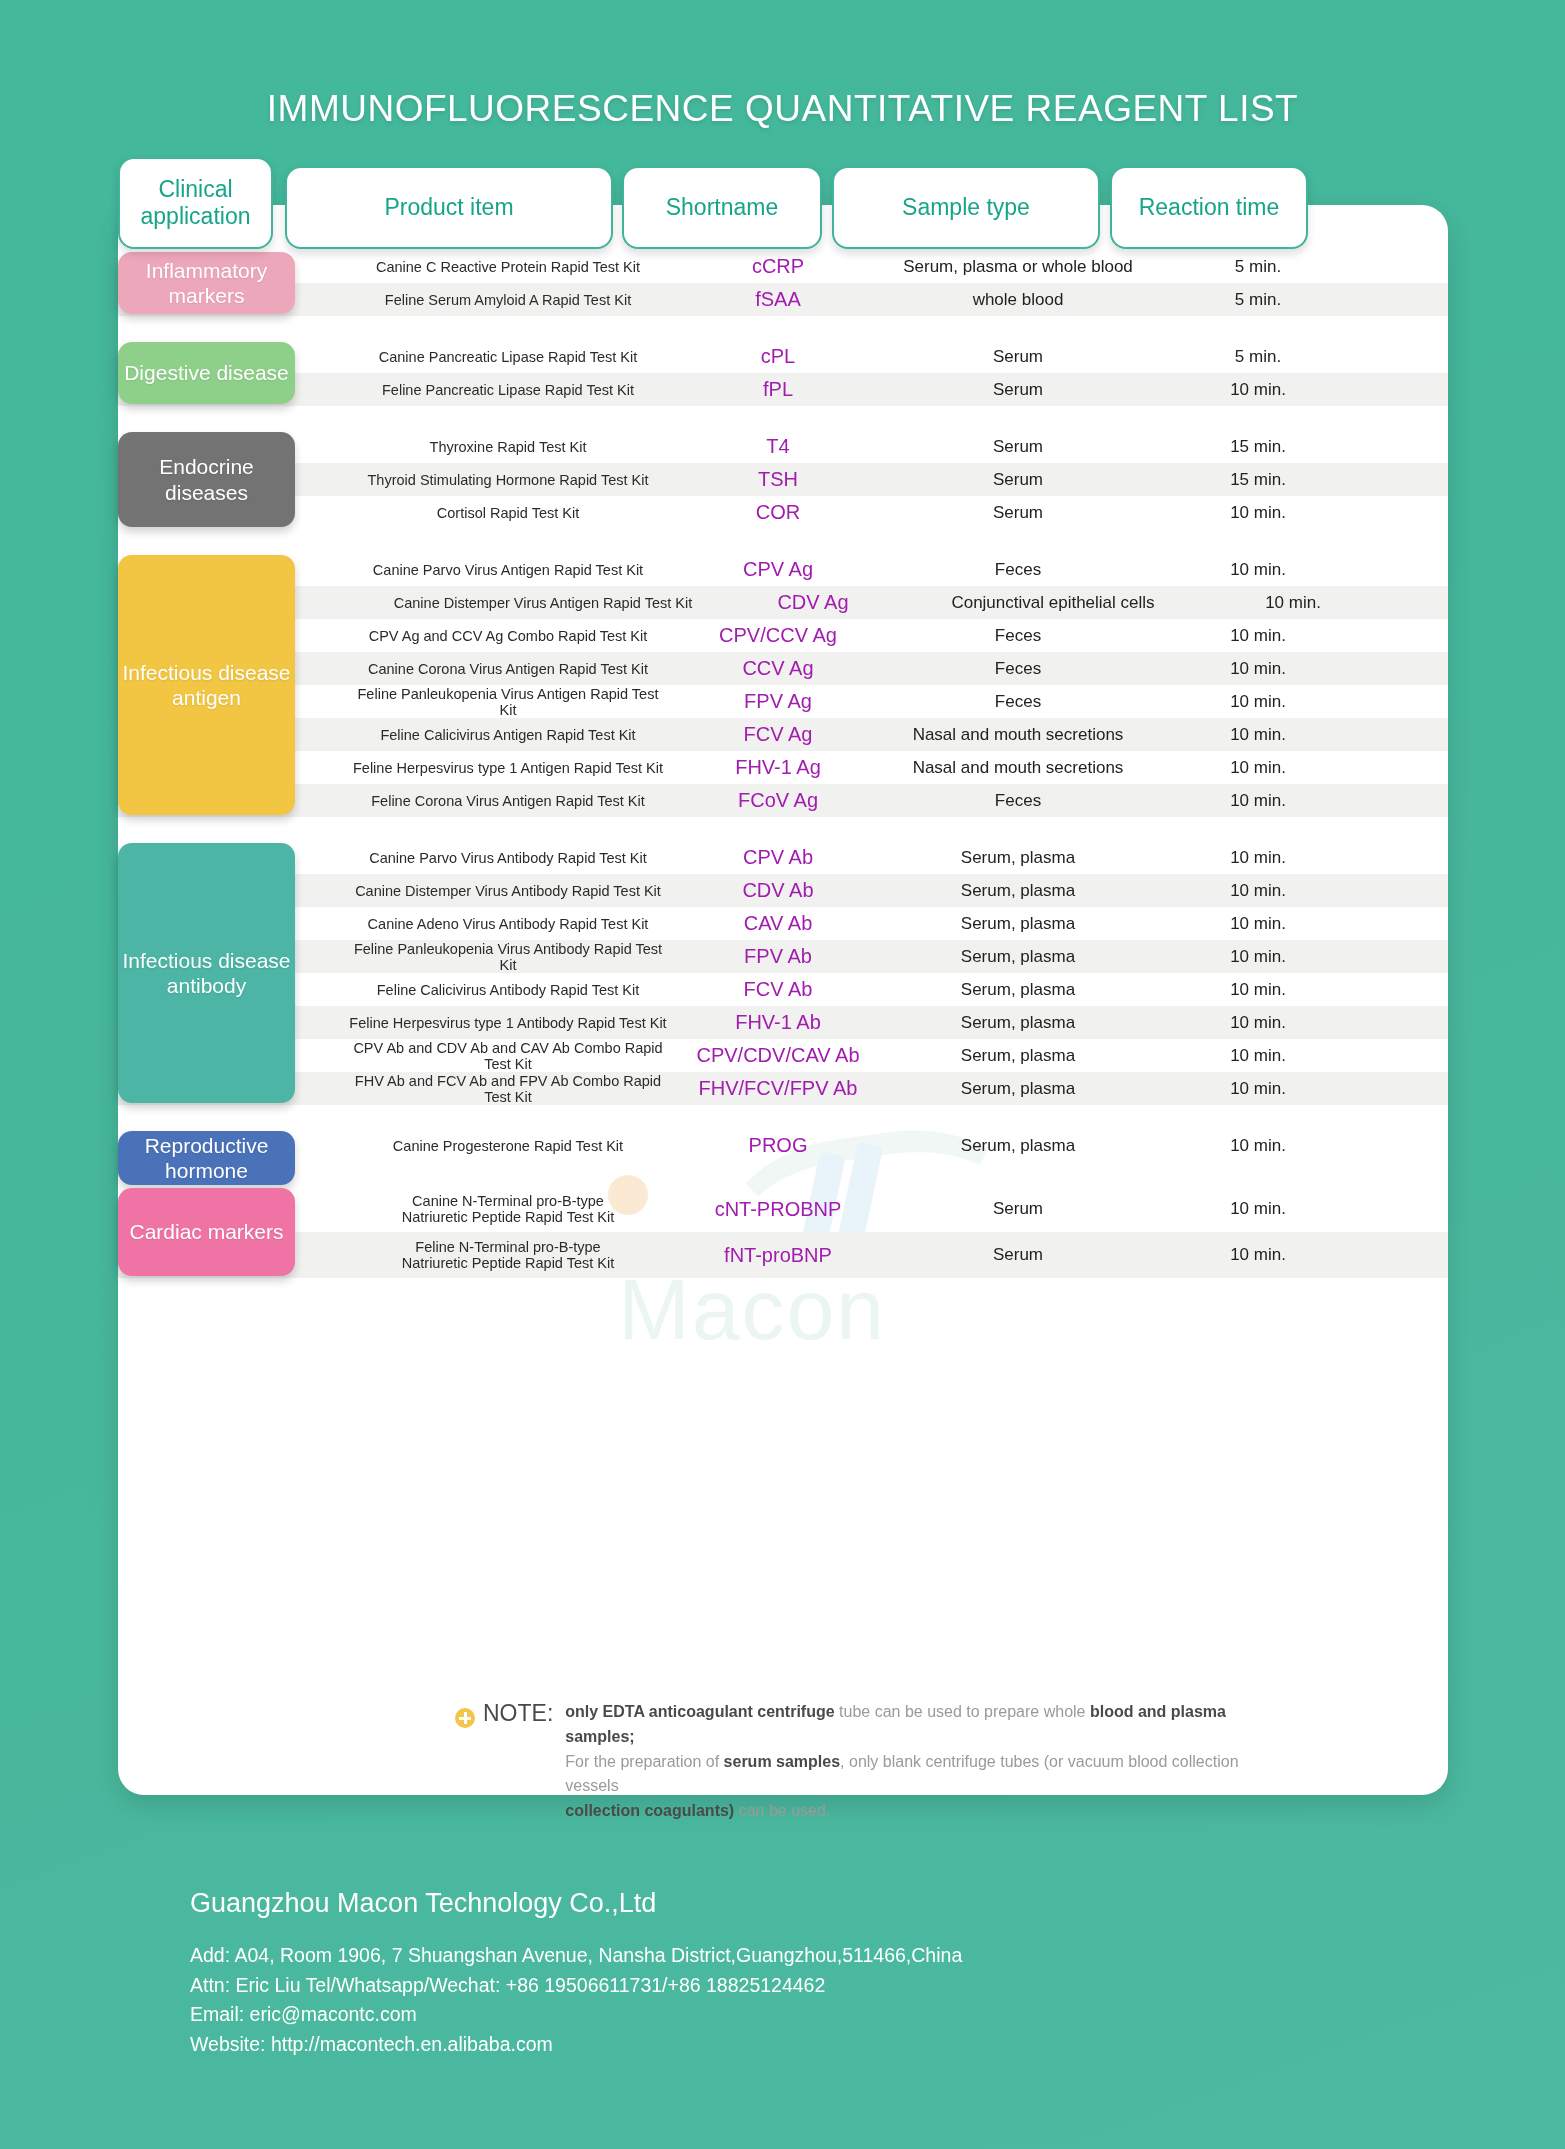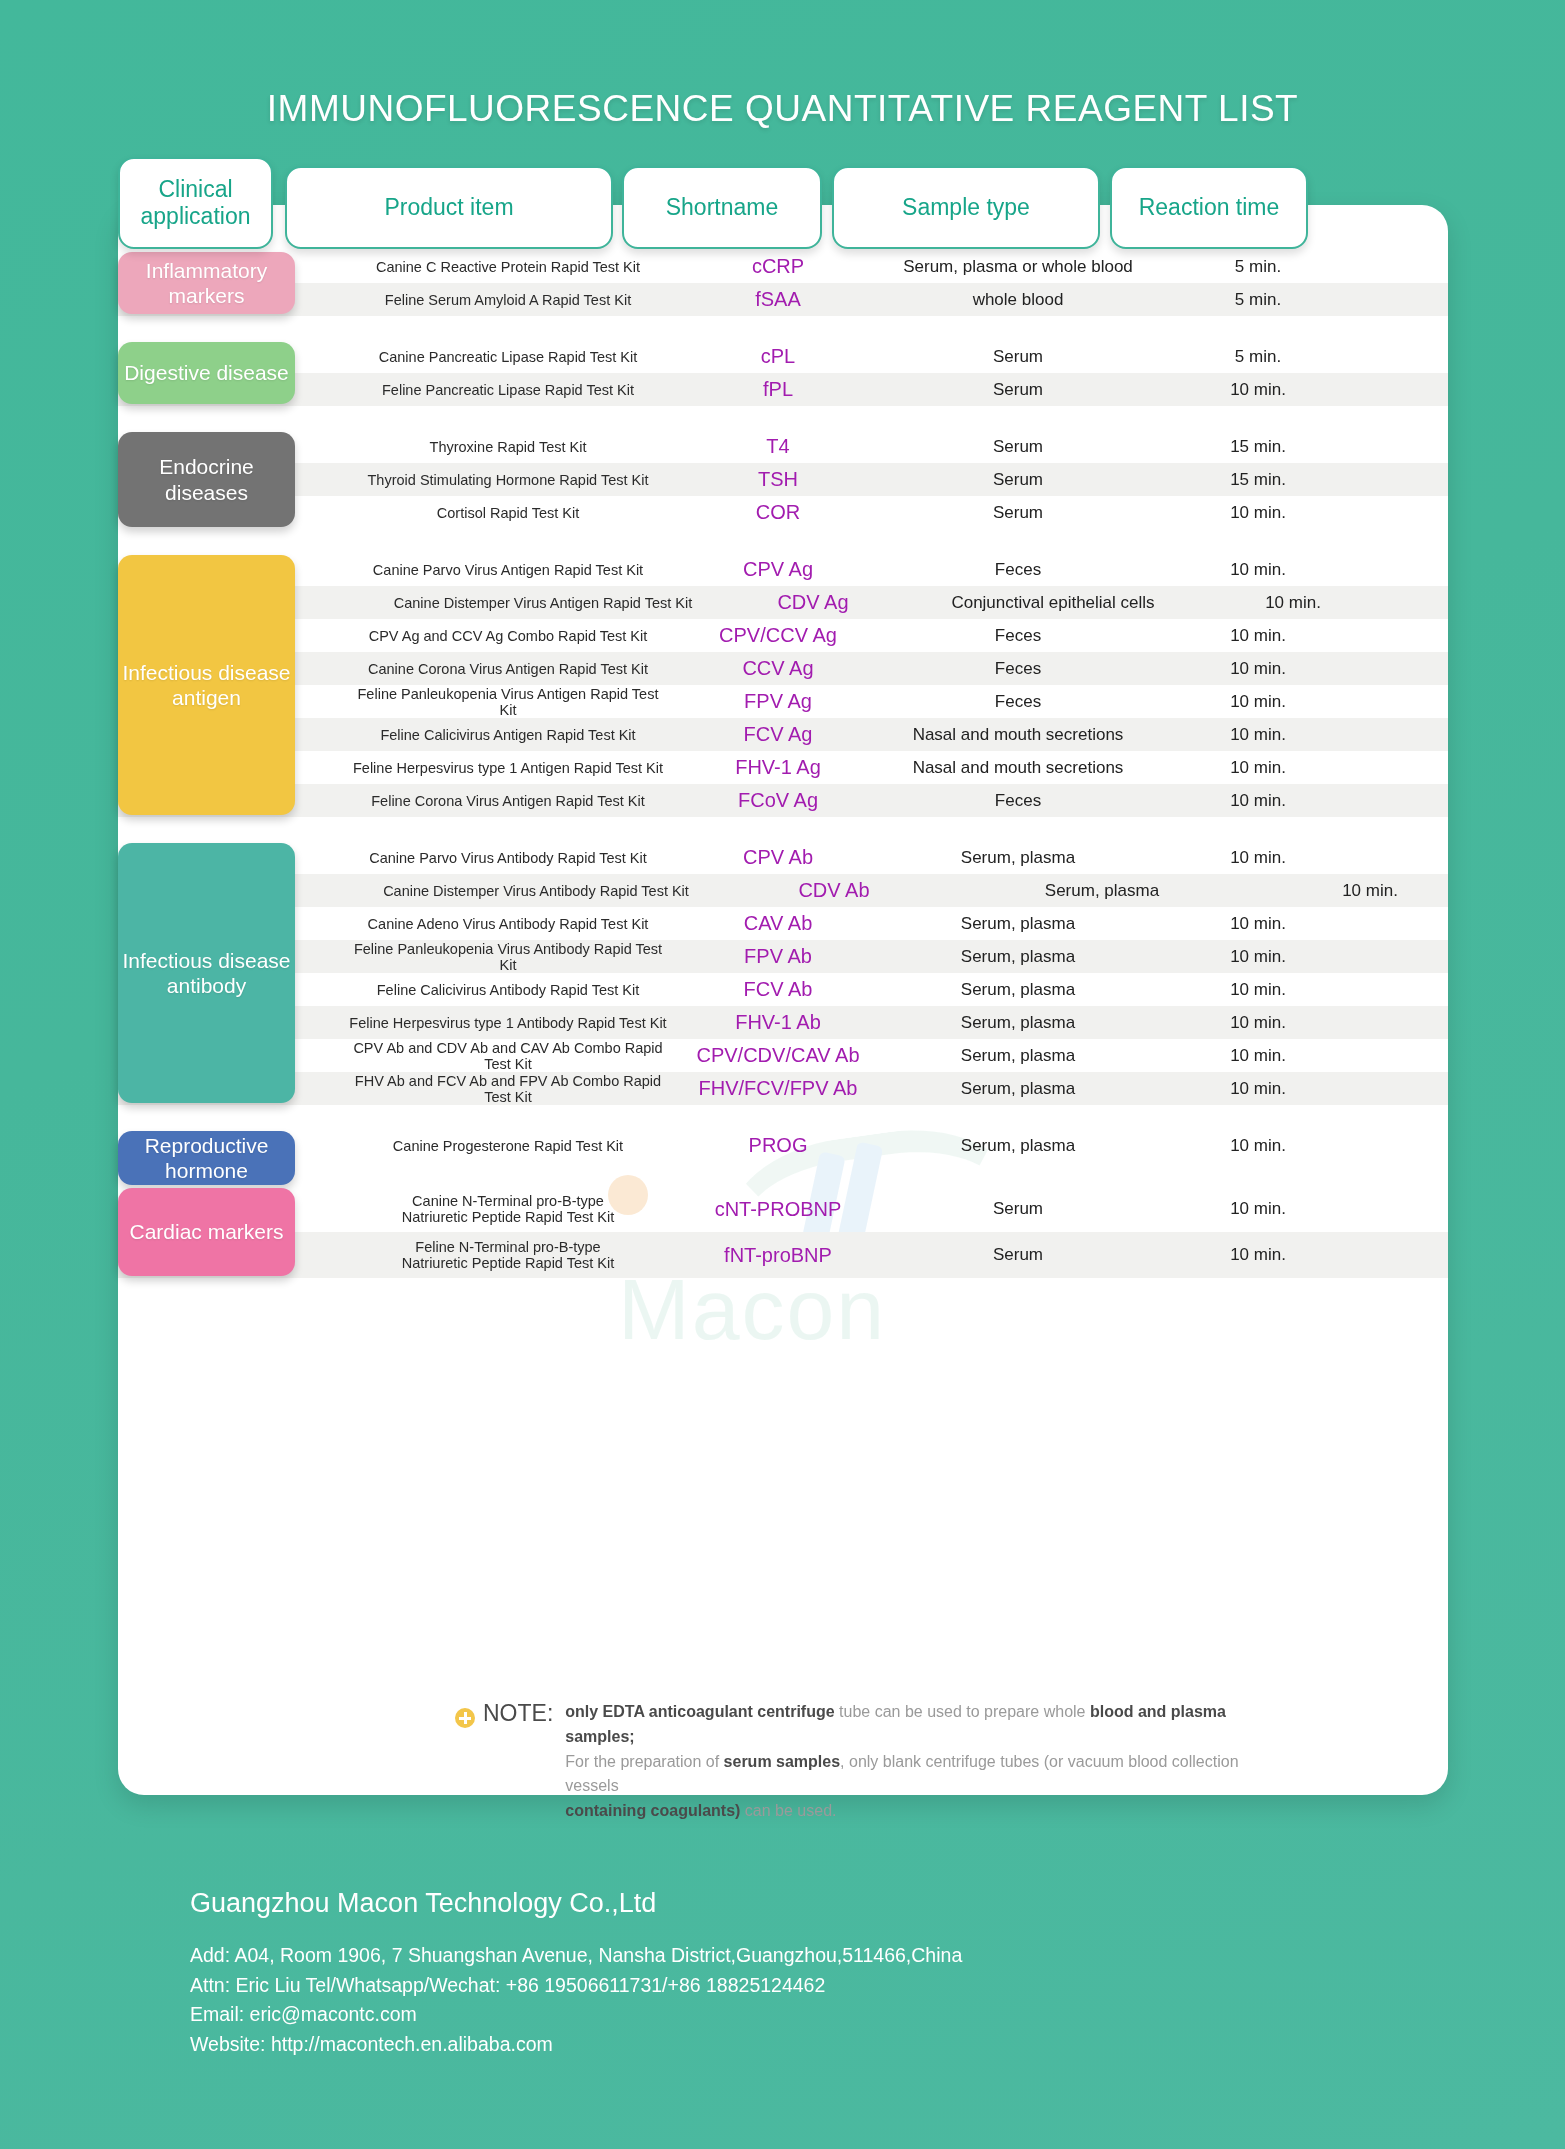--- a/index.html
+++ b/index.html
@@ -399,21 +399,21 @@
         <div class="grp" style="margin-top: 24px;">
           <div class="row" style="height: 33px;">
             <div class="c-app"></div>
             <div class="c-prod">
               <div>Canine Parvo Virus Antibody Rapid Test Kit</div>
             </div>
             <div class="c-short">CPV  Ab</div>
             <div class="c-samp">Serum, plasma</div>
             <div class="c-time">10 min.</div>
           </div>
-          <div class="row alt" style="height: 33px; gap: 28px;">
+          <div class="row alt" style="height: 33px;">
             <div class="c-app"></div>
             <div class="c-prod">
               <div>Canine Distemper Virus Antibody Rapid Test Kit</div>
             </div>
             <div class="c-short">CDV  Ab</div>
             <div class="c-samp">Serum, plasma</div>
             <div class="c-time">10 min.</div>
           </div>
           <div class="row" style="height: 33px;">
             <div class="c-app"></div>
@@ -515,21 +515,21 @@
       </div>
 
   </div>
 
   <div class="note">
     <div class="note-badge"></div>
     <div class="note-label">NOTE:</div>
     <div class="note-body">
       <div><b>only EDTA anticoagulant centrifuge</b><span> tube can be used to prepare whole </span><b>blood and plasma samples;</b></div>
       <div><span>For the preparation of </span><b>serum samples</b><span>, only blank centrifuge tubes (or vacuum blood collection vessels</span></div>
-      <div><b>containing coagulants)</b><span> can be used.</span></div>
+      <div><b>collection coagulants)</b><span> can be used.</span></div>
     </div>
   </div>
 
   <div class="footer">
     <div class="f-company">Guangzhou Macon Technology Co.,Ltd</div>
     <div class="f-line">Add: A04, Room 1906, 7 Shuangshan Avenue, Nansha District,Guangzhou,511466,China</div>
     <div class="f-line">Attn: Eric Liu     Tel/Whatsapp/Wechat: +86 19506611731/+86 18825124462</div>
     <div class="f-line">Email: eric@macontc.com</div>
     <div class="f-line">Website: http://macontech.en.alibaba.com</div>
   </div>

